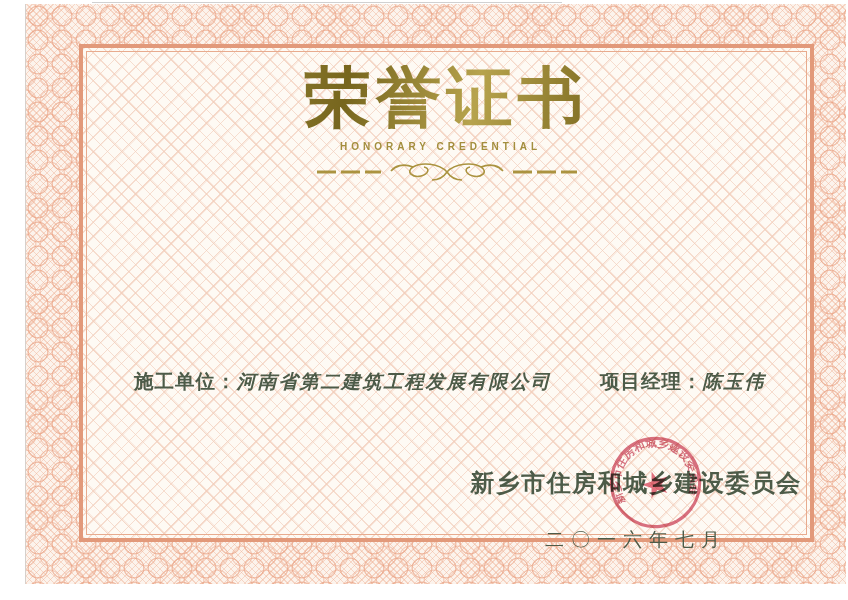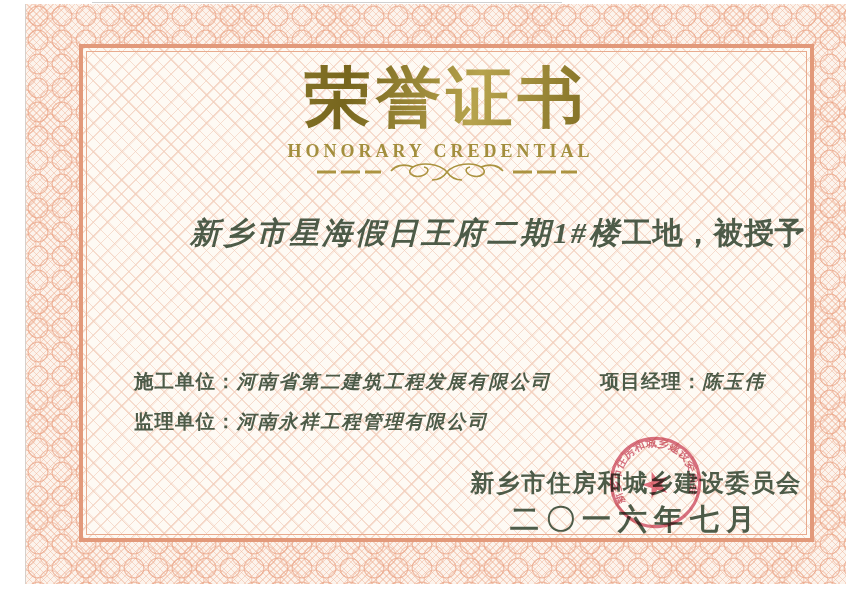--- a/index.html
+++ b/index.html
@@ -60,22 +60,22 @@
       background: linear-gradient(102deg,
         #6f5e1c 0%, #9d8a38 16%, #77661e 36%, #b7a34d 54%,
         #7c6a20 72%, #a6923f 88%, #857222 100%);
       -webkit-background-clip: text; background-clip: text;
       color: transparent; text-shadow: none;
     }
   }
   .subtitle {
     position: absolute; top: 88px; left: 0; right: 12px;
     text-align: center;
-    font-family: Liberation Serif, serif;
-    font-size: 18px; font-weight: bold; letter-spacing: 4px;
+    font-family: Liberation Sans, sans-serif;
+    font-size: 10px; font-weight: bold; letter-spacing: 4px;
     color: #a38e3d;
   }
   .flourish {
     position: absolute; top: 106px; left: 50%; transform: translateX(-50%);
   }
 
   
   .paragraph {
     position: absolute; top: 156px; left: 46px; right: 50px;
     color: #4d5b48;
@@ -100,21 +100,21 @@
   .field.right { flex: 1; }
   .flabel { font-size: 19.5px; font-weight: bold; letter-spacing: 1px; }
   .fvalue { font-size: 19px; letter-spacing: 2px; }
 
   
   .issuer-block {
     position: absolute; top: 414px; left: 548px; transform: translateX(-50%);
     text-align: center; color: #4d5b48; white-space: nowrap;
   }
   .issuer { font-size: 24px; font-weight: bold; letter-spacing: 1.5px; }
-  .date   { font-size: 29px; font-weight: bold; letter-spacing: 7px; margin-top: 1px; }
+  .date   { font-size: 19px; font-weight: normal; letter-spacing: 7px; margin-top: 28px; }
 
   
   .seal {
     position: absolute; left: 519px; top: 381px; width: 97px; height: 97px;
     opacity: .85;
     mix-blend-mode: multiply;
     transform: rotate(-6deg);
   }
 </style>
 </head>
@@ -139,36 +139,32 @@
           <g stroke="#ab9340" fill="none" stroke-width="1.6">
             <path d="M150,13 C142,4 124,3 116,8 C108,13 116,19 124,17 C132,15 133,9 127,8"></path>
             <path d="M150,13 C158,4 176,3 184,8 C192,13 184,19 176,17 C168,15 167,9 173,8"></path>
             <path d="M116,8 C106,4 98,7 94,12"></path>
             <path d="M184,8 C194,4 202,7 206,12"></path>
             <path d="M150,13 C146,19 141,21 135,21 M150,13 C154,19 159,21 165,21"></path>
           </g>
         </svg>
 
         <div class="paragraph">
-          <div class="p-line1"><span class="script">新乡市星海假日王府二期1#楼</span><span>工地，被授予</span></div>
         </div>
 
         <div class="fields">
           <div class="field-row">
             <div class="field left">
               <span class="flabel">施工单位：</span><span class="fvalue script">河南省第二建筑工程发展有限公司</span>
             </div>
             <div class="field right">
               <span class="flabel">项目经理：</span><span class="fvalue script">陈玉伟</span>
             </div>
           </div>
           <div class="field-row">
-            <div class="field left">
-              <span class="flabel">监理单位：</span><span class="fvalue script">河南永祥工程管理有限公司</span>
-            </div>
           </div>
         </div>
 
         <div class="issuer-block">
           <div class="issuer">新乡市住房和城乡建设委员会</div>
           <div class="date">二〇一六年七月</div>
         </div>
 
         <svg class="seal" viewBox="0 0 100 100">
           <circle cx="50" cy="50" r="45.5" fill="none" stroke="#d2596e" stroke-width="3.2"></circle>

